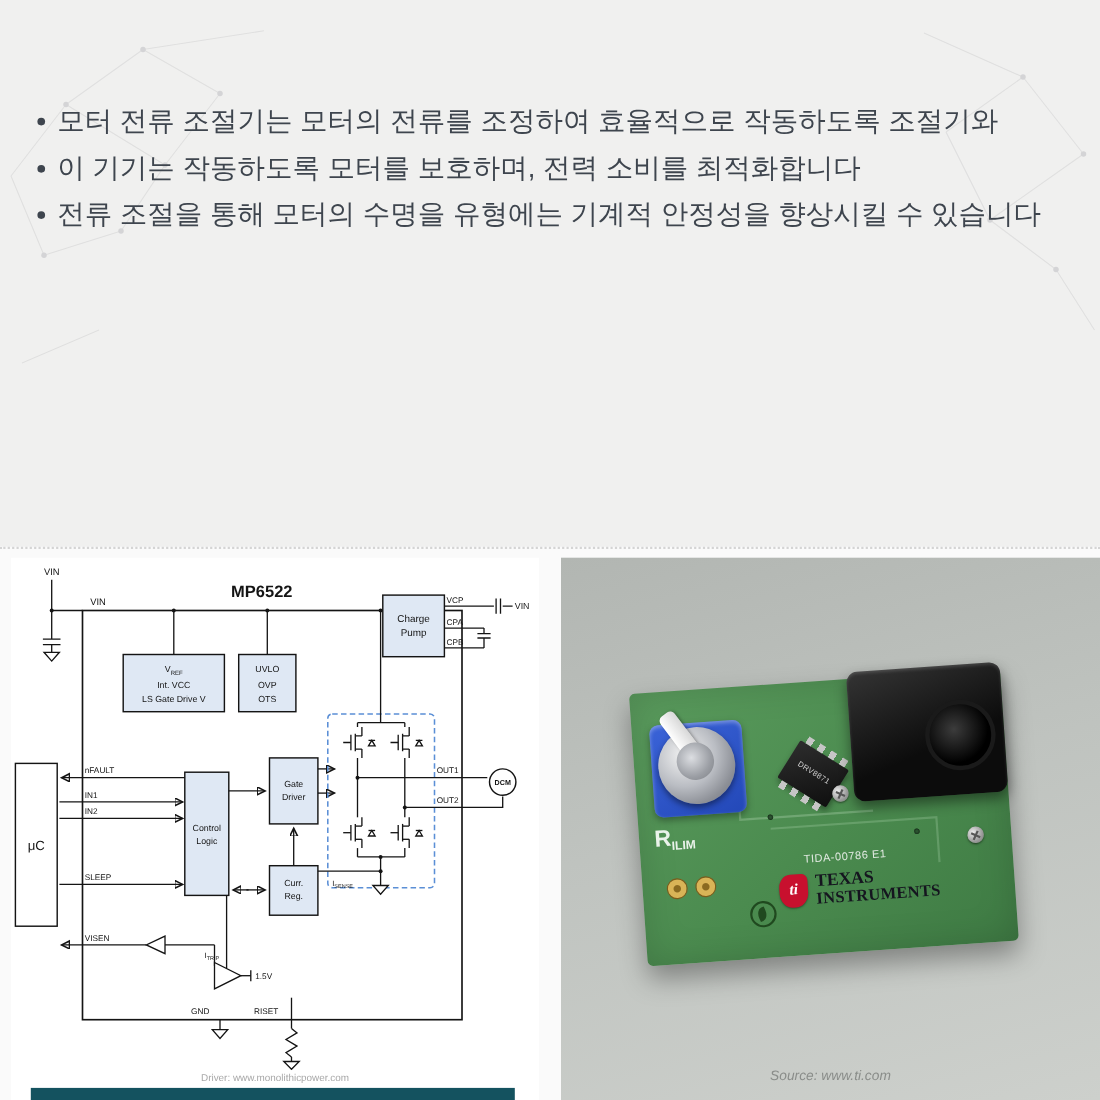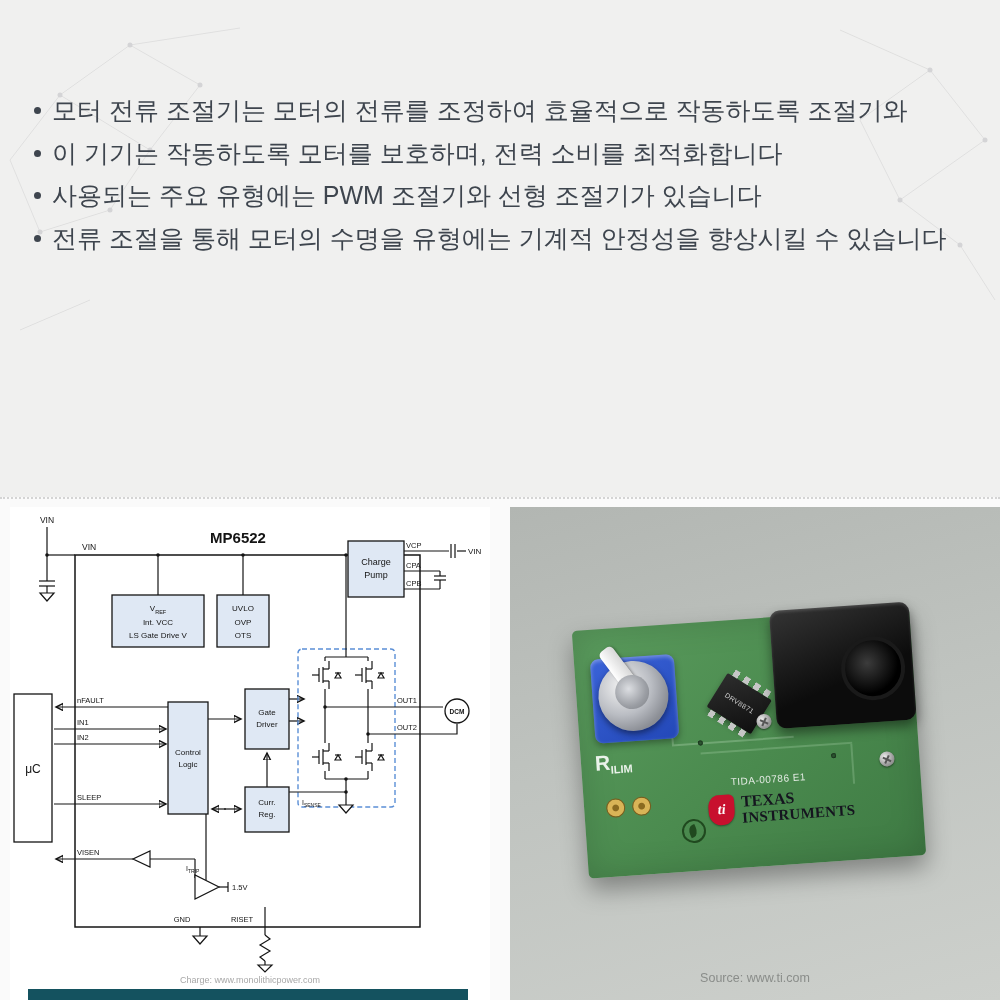--- a/index.html
+++ b/index.html
@@ -92,21 +92,21 @@
   .brand{margin-left:7px;color:#15151f;font-family:"Liberation Serif",serif;font-weight:bold;}
   .brand .b1{font-size:16px;line-height:16px;display:block;}
   .brand .b2{font-size:15px;line-height:16px;display:block;letter-spacing:.3px;}
   .pad{position:absolute;width:17px;height:17px;border-radius:50%;border:1px solid #7a5c1c;
        background:radial-gradient(circle,#8a6a20 0 24%,#d9b457 32% 100%);}
   .pb-free{position:absolute;left:96px;top:196px;width:20px;height:20px;border:2px solid #20491f;
            border-radius:50%;}
   .pb-free .leaf{position:absolute;left:5px;top:4px;width:8px;height:12px;background:#20491f;
                  border-radius:70% 0 70% 0;transform:rotate(-20deg);}
   .photo-source{position:absolute;left:0;top:464px;width:100%;text-align:center;
-                font-size:12.5px;color:#8a8d8a;}
+                font-size:12.5px;color:#8a8d8a;font-style:italic;}
 </style>
 </head>
 <body>
 
 <div class="slide">
 
   <svg class="bg-net" width="1000" height="500">
     <g stroke="#dddddd" stroke-width="1" opacity="0.85">
       <line x1="10" y1="160" x2="60" y2="95"></line>
         <line x1="60" y1="95" x2="130" y2="45"></line>
@@ -137,21 +137,20 @@
         <circle cx="985" cy="140" r="2.5"></circle>
       <circle cx="900" cy="200" r="2.5"></circle>
         <circle cx="960" cy="245" r="2.5"></circle>
     </g>
   </svg>
 
 
   <ul class="bullets">
     <li><span class="dot"></span><span>모터 전류 조절기는 모터의 전류를 조정하여 효율적으로 작동하도록 조절기와</span></li>
     <li><span class="dot"></span><span>이 기기는 작동하도록 모터를 보호하며, 전력 소비를 최적화합니다</span></li>
-    <li><span class="dot"></span><span>사용되는 주요 유형에는 PWM 조절기와 선형 조절기가 있습니다</span></li>
     <li><span class="dot"></span><span>전류 조절을 통해 모터의 수명을 유형에는 기계적 안정성을 향상시킬 수 있습니다</span></li>
   </ul>
 
   <div class="panels">
 
     <div class="diagram-panel">
       <svg class="dg" width="480" height="466" viewBox="0 0 480 466">
         <defs>
           <marker id="arr" markerWidth="8" markerHeight="8" refX="6" refY="3" orient="auto">
             <path d="M0,0 L6,3 L0,6 Z" fill="#141414" stroke="none"></path>
@@ -352,21 +351,21 @@
           <line x1="190" y1="420" x2="190" y2="429"></line>
           <path class="gndsym" d="M183,429 L197,429 L190,437 Z"></path>
           <text x="232" y="415" font-size="7.5" text-anchor="middle">RISET</text>
           <line x1="255" y1="420" x2="255" y2="428"></line>
           <path d="M255,428 l5,4 l-10,6 l10,6 l-10,6 l5,4"></path>
           <line x1="255" y1="454" x2="255" y2="458"></line>
           <path class="gndsym" d="M248,458 L262,458 L255,465 Z"></path>
         </g>
       </svg>
 
-      <div class="diagram-source">Charge: www.monolithicpower.com</div>
+      <div class="diagram-source">Driver: www.monolithicpower.com</div>
       <div class="teal-bar"></div>
     </div>
 
     <div class="photo-panel">
       <div class="pcb">
         <div class="trace t1"></div>
         <div class="trace t2"></div>
         <div class="via" style="left:210px;top:60px;"></div>
         <div class="via" style="left:118px;top:118px;"></div>
         <div class="via" style="left:250px;top:140px;"></div>

